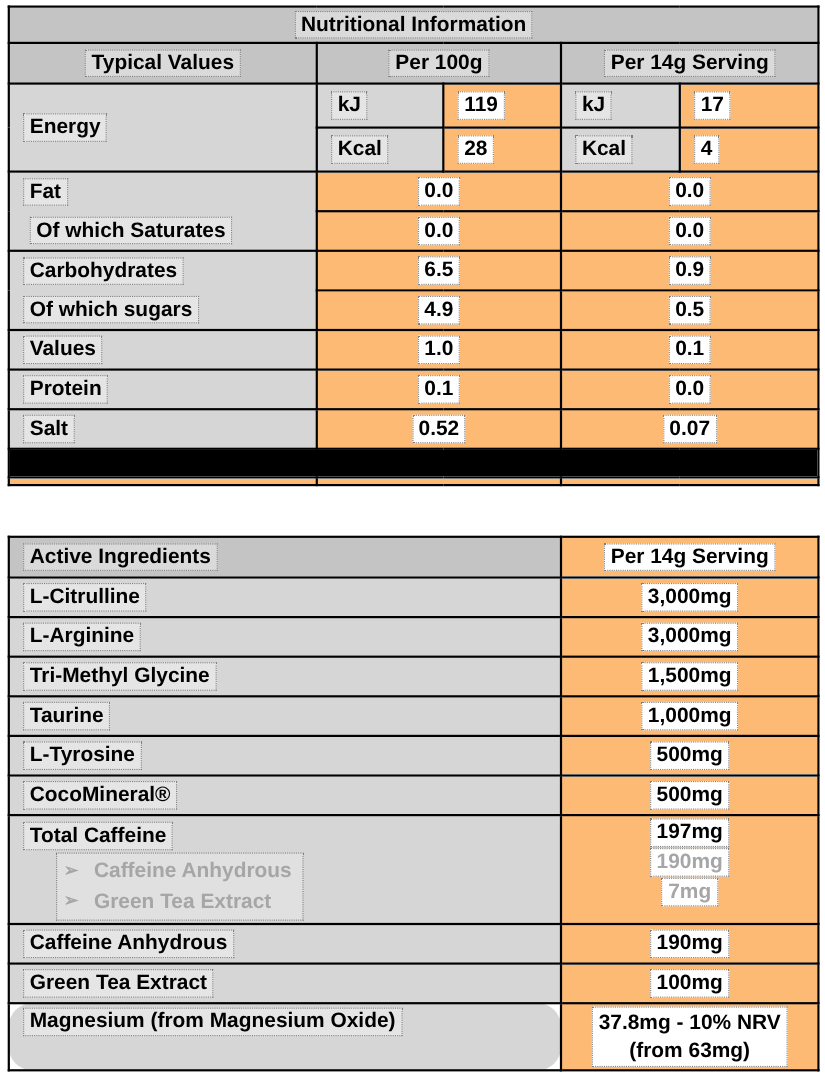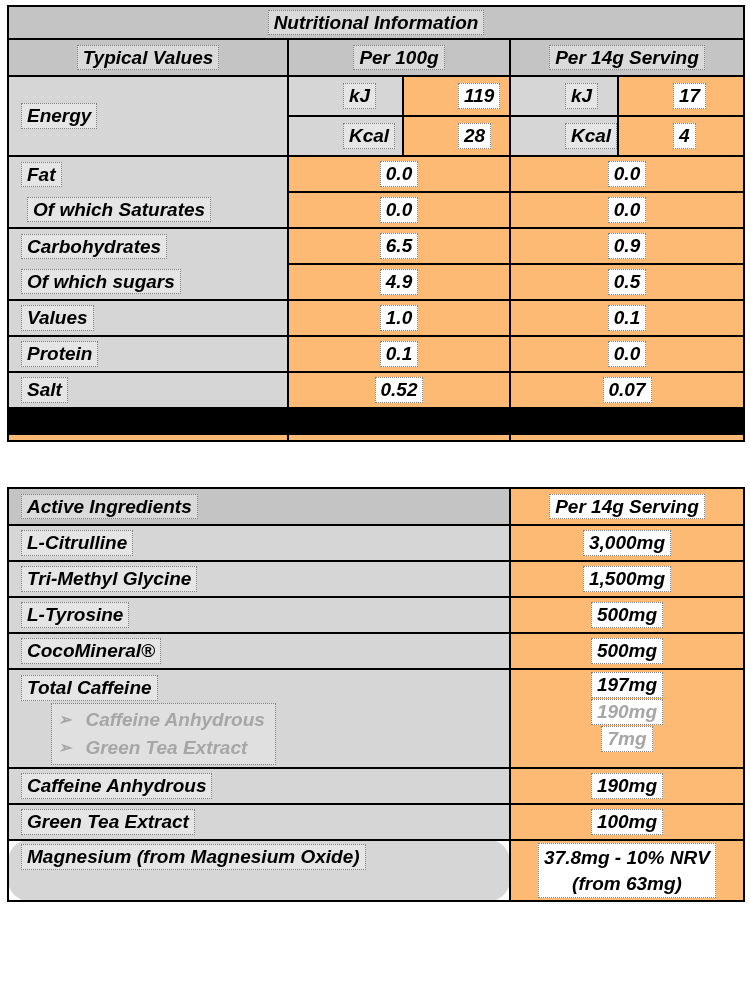--- a/index.html
+++ b/index.html
@@ -2,21 +2,21 @@
 <html><head>
 <meta charset="utf-8">
 <style>
   html,body { margin:0; padding:0; background:#ffffff; }
   body {
     width:750px; height:986px;
     font-family:"Liberation Sans", sans-serif;
     font-weight:bold; color:#000;
     -webkit-font-smoothing:antialiased;
   }
-  .page { box-sizing:border-box; width:628px; padding:5px 7px 0 7px;font-style:italic; }
+  .page { box-sizing:border-box; width:628px; padding:5px 7px 0 7px; }
 
   table { border-collapse:collapse; table-layout:fixed; width:736px; }
   td { border:2px solid #000; padding:0; font-size:19px; vertical-align:middle; overflow:hidden; }
 
   .hdr   { background:#c4c4c4; }   
   .lbl   { background:#d6d6d6; }   
   .wht   { background:#fdba74; }
   .blackbar { background:#000000; }
 
   .field {
@@ -27,21 +27,21 @@
     line-height:1.15;
   }
   .wht .field { background:#ffffff; }
 
   .c   { text-align:center; }
   .padL .field, .line .field { margin:2px 0; }
 
   .line  { display:flex; align-items:center; padding-left:12px; }
   .h-title { height:31px; }
   .h-hdr   { height:35px; }
-  .h-en    { height:38px;padding-left:42px; }
+  .h-en    { height:38px; }
   .h-row   { height:34px; }
   .h-black { height:24px; }
   .h-strip { height:5px; }
 
   .grp { padding:0; }
   .grp .line { height:35px; }
   .indent { padding-left:18px; }
 
   .muted { color:#a6a6a6; }
 
@@ -274,25 +274,45 @@
               <span class="field">L-Citrulline</span>
             </div>
       </td>
       <td class="wht c">
         <span class="field">3,000mg</span>
       </td>
     </tr>
     <tr>
       <td class="lbl h-row">
         <div class="line">
+              <span class="field">L-Arginine</span>
+            </div>
+      </td>
+      <td class="wht c">
+        <span class="field">3,000mg</span>
+      </td>
+    </tr>
+    <tr>
+      <td class="lbl h-row">
+        <div class="line">
               <span class="field">Tri-Methyl Glycine</span>
             </div>
       </td>
       <td class="wht c">
         <span class="field">1,500mg</span>
+      </td>
+    </tr>
+    <tr>
+      <td class="lbl h-row">
+        <div class="line">
+              <span class="field">Taurine</span>
+            </div>
+      </td>
+      <td class="wht c">
+        <span class="field">1,000mg</span>
       </td>
     </tr>
     <tr>
       <td class="lbl h-row">
         <div class="line">
               <span class="field">L-Tyrosine</span>
             </div>
       </td>
       <td class="wht c">
         <span class="field">500mg</span>

